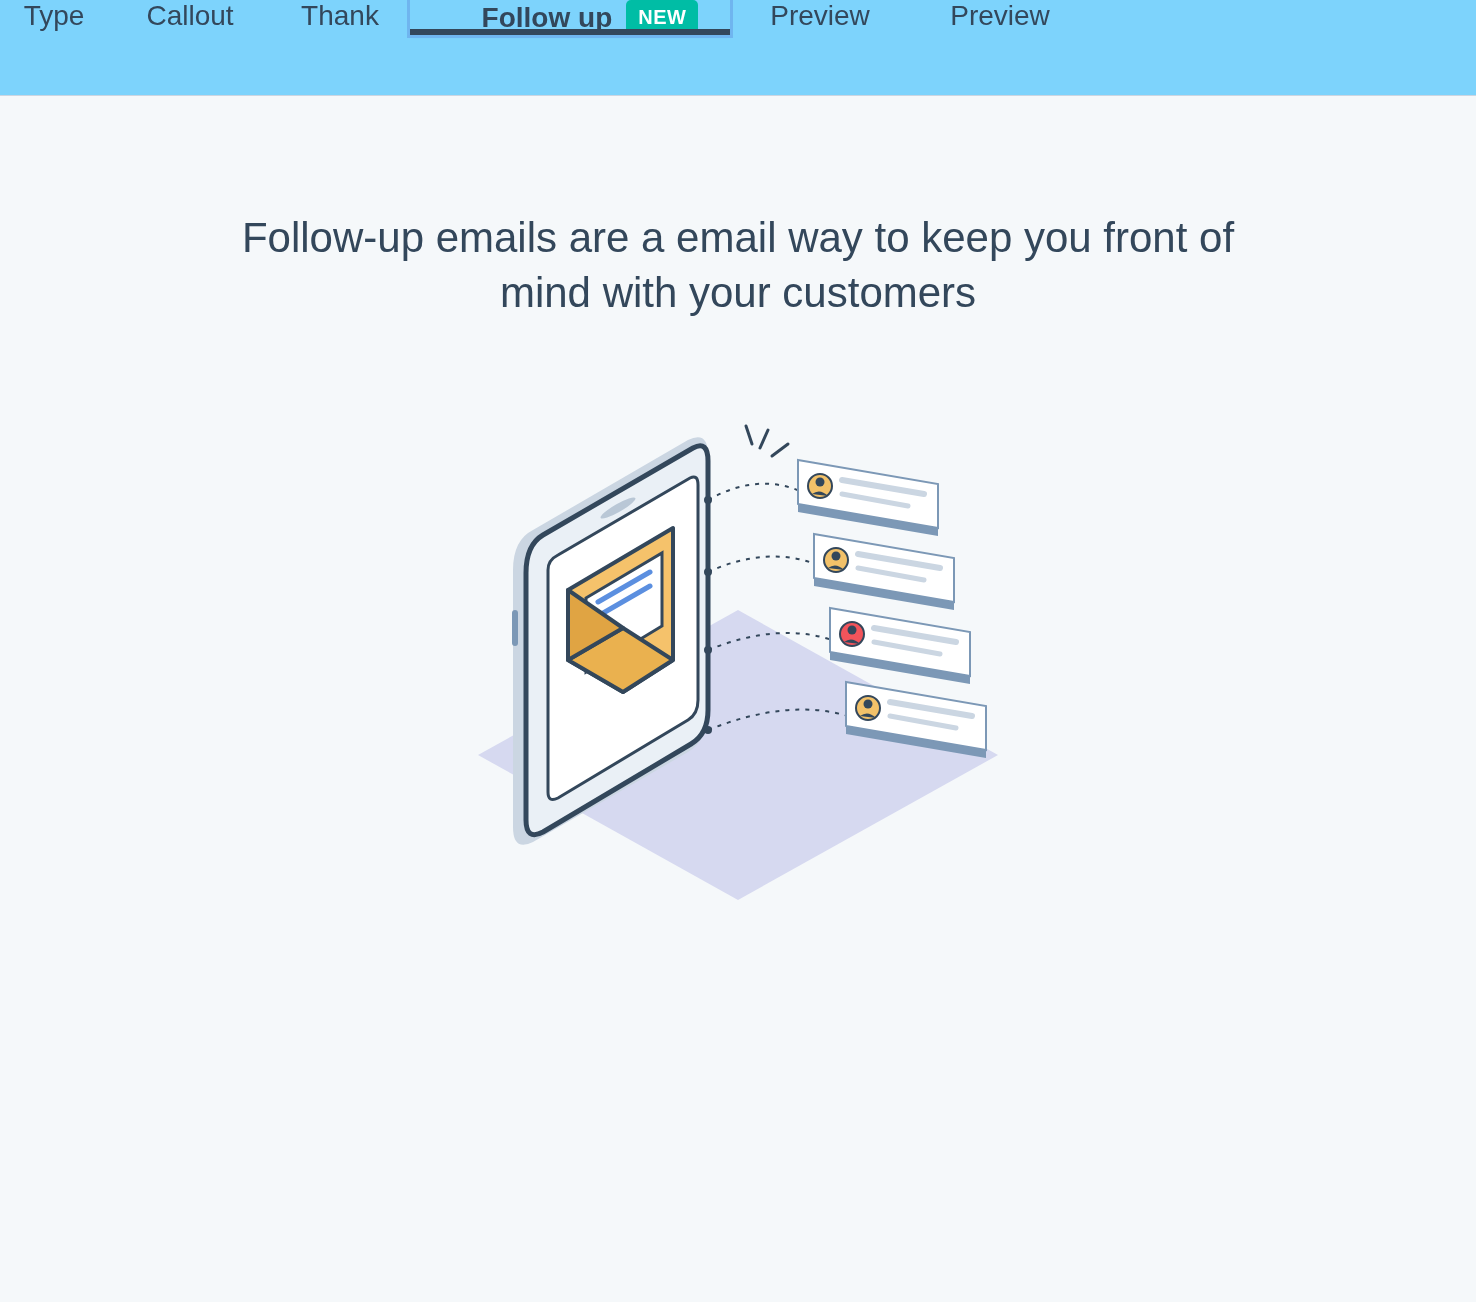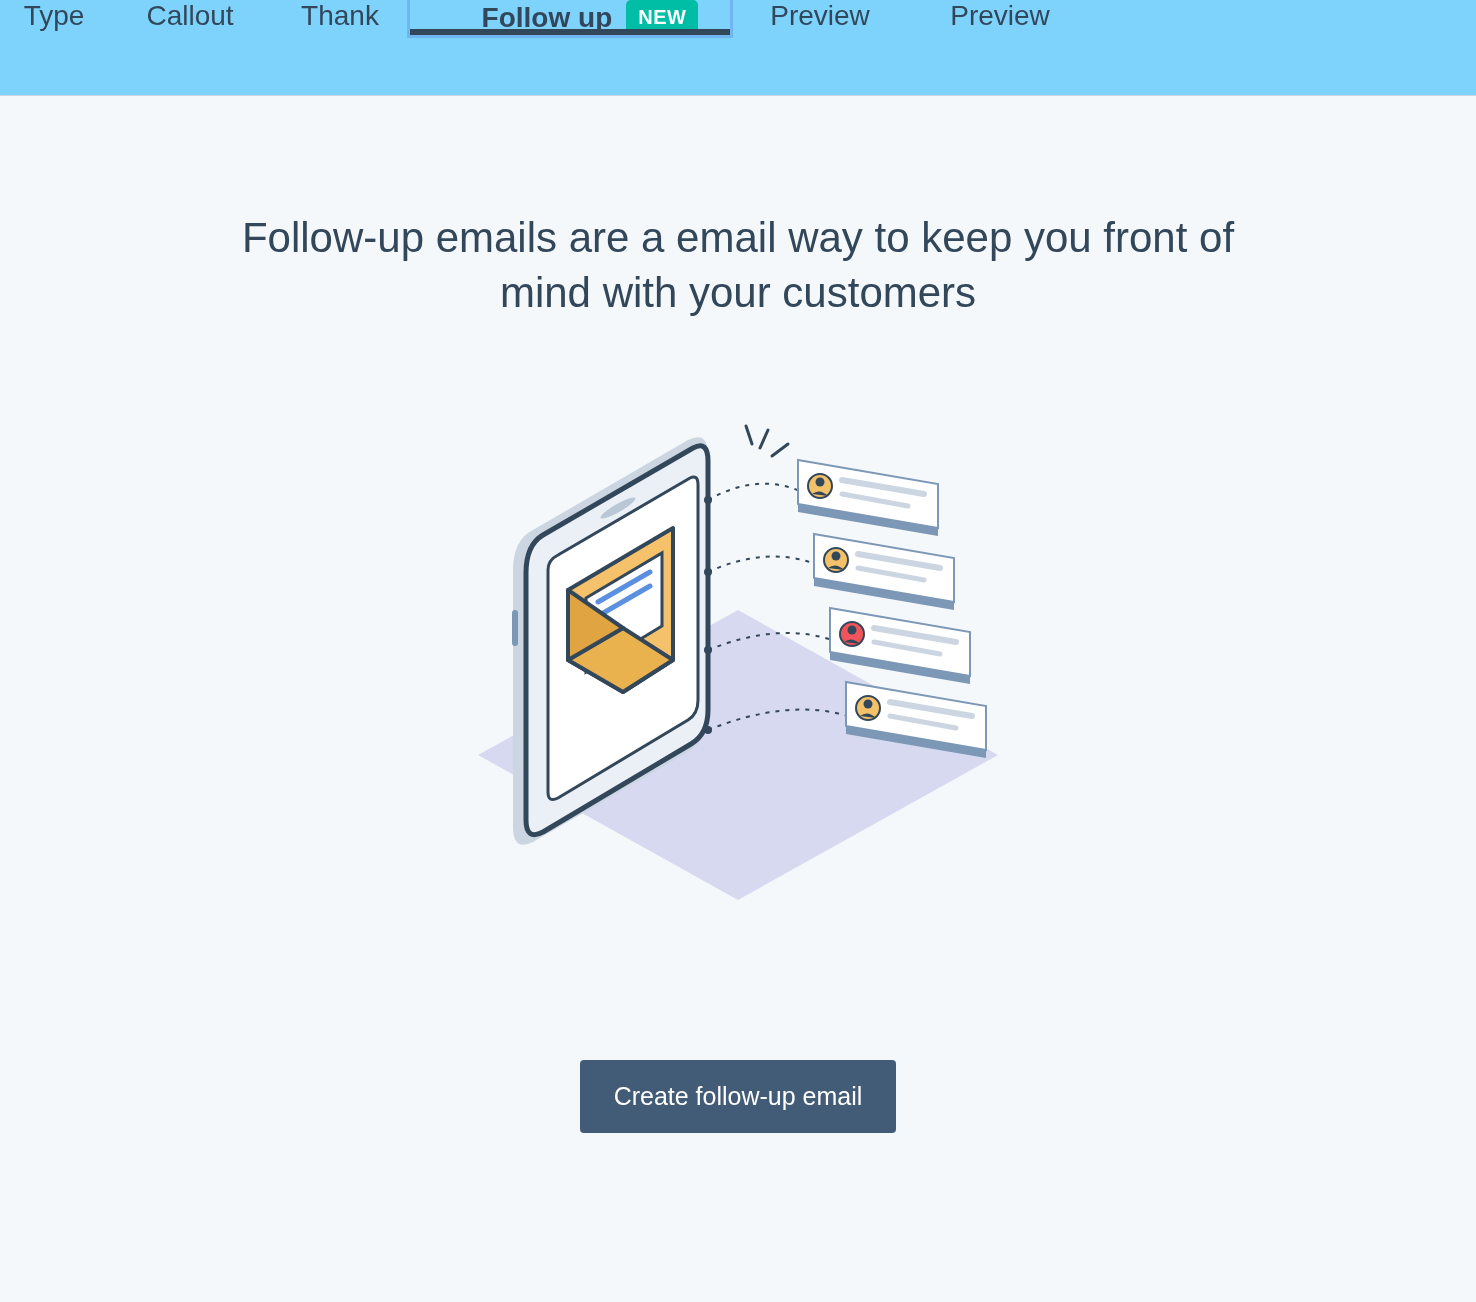--- a/index.html
+++ b/index.html
@@ -210,16 +210,13 @@
           <circle cx="22" cy="26" r="12" fill="#f2c169" stroke="#33475b" stroke-width="2"></circle>
           <circle cx="22" cy="22" r="4.5" fill="#33475b"></circle>
           <path d="M14 34 Q22 28 30 36" fill="#33475b"></path>
           <line x1="44" y1="20" x2="126" y2="34" stroke="#cbd6e2" stroke-width="6" stroke-linecap="round"></line>
           <line x1="44" y1="34" x2="110" y2="46" stroke="#cbd6e2" stroke-width="5" stroke-linecap="round"></line>
         </g>
       </g>
     </svg>
   </div>
 
-  <div class="cta-row">
-    <button class="btn-primary">Create follow-up email</button>
-  </div>
 </main>
 
 </body></html>

